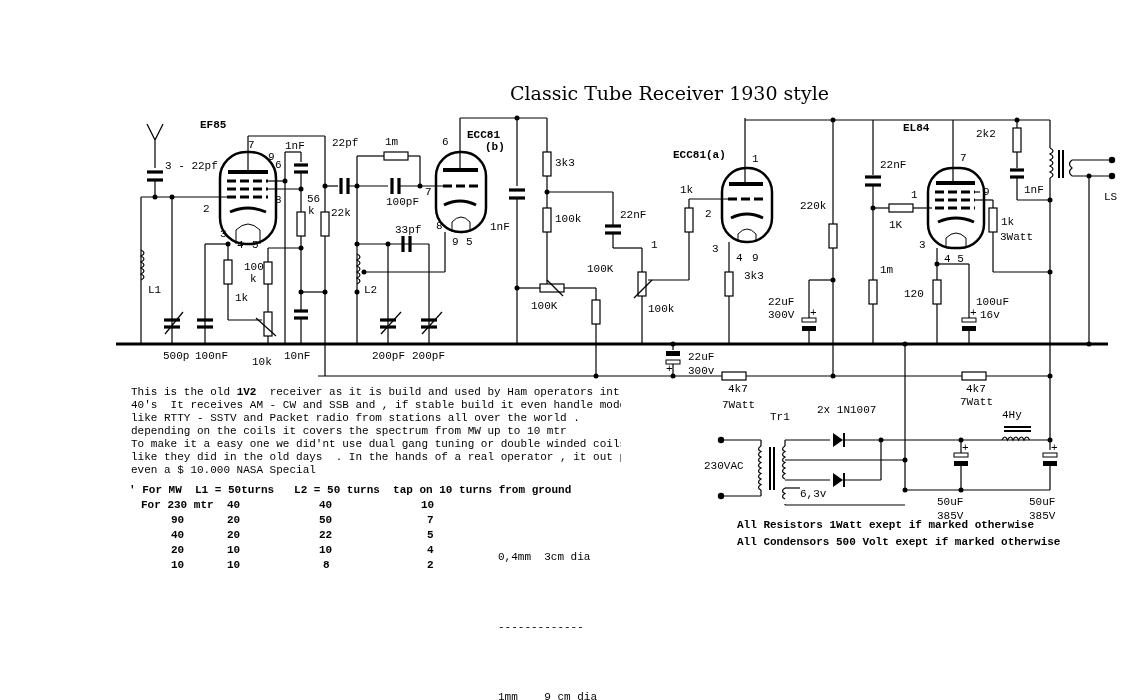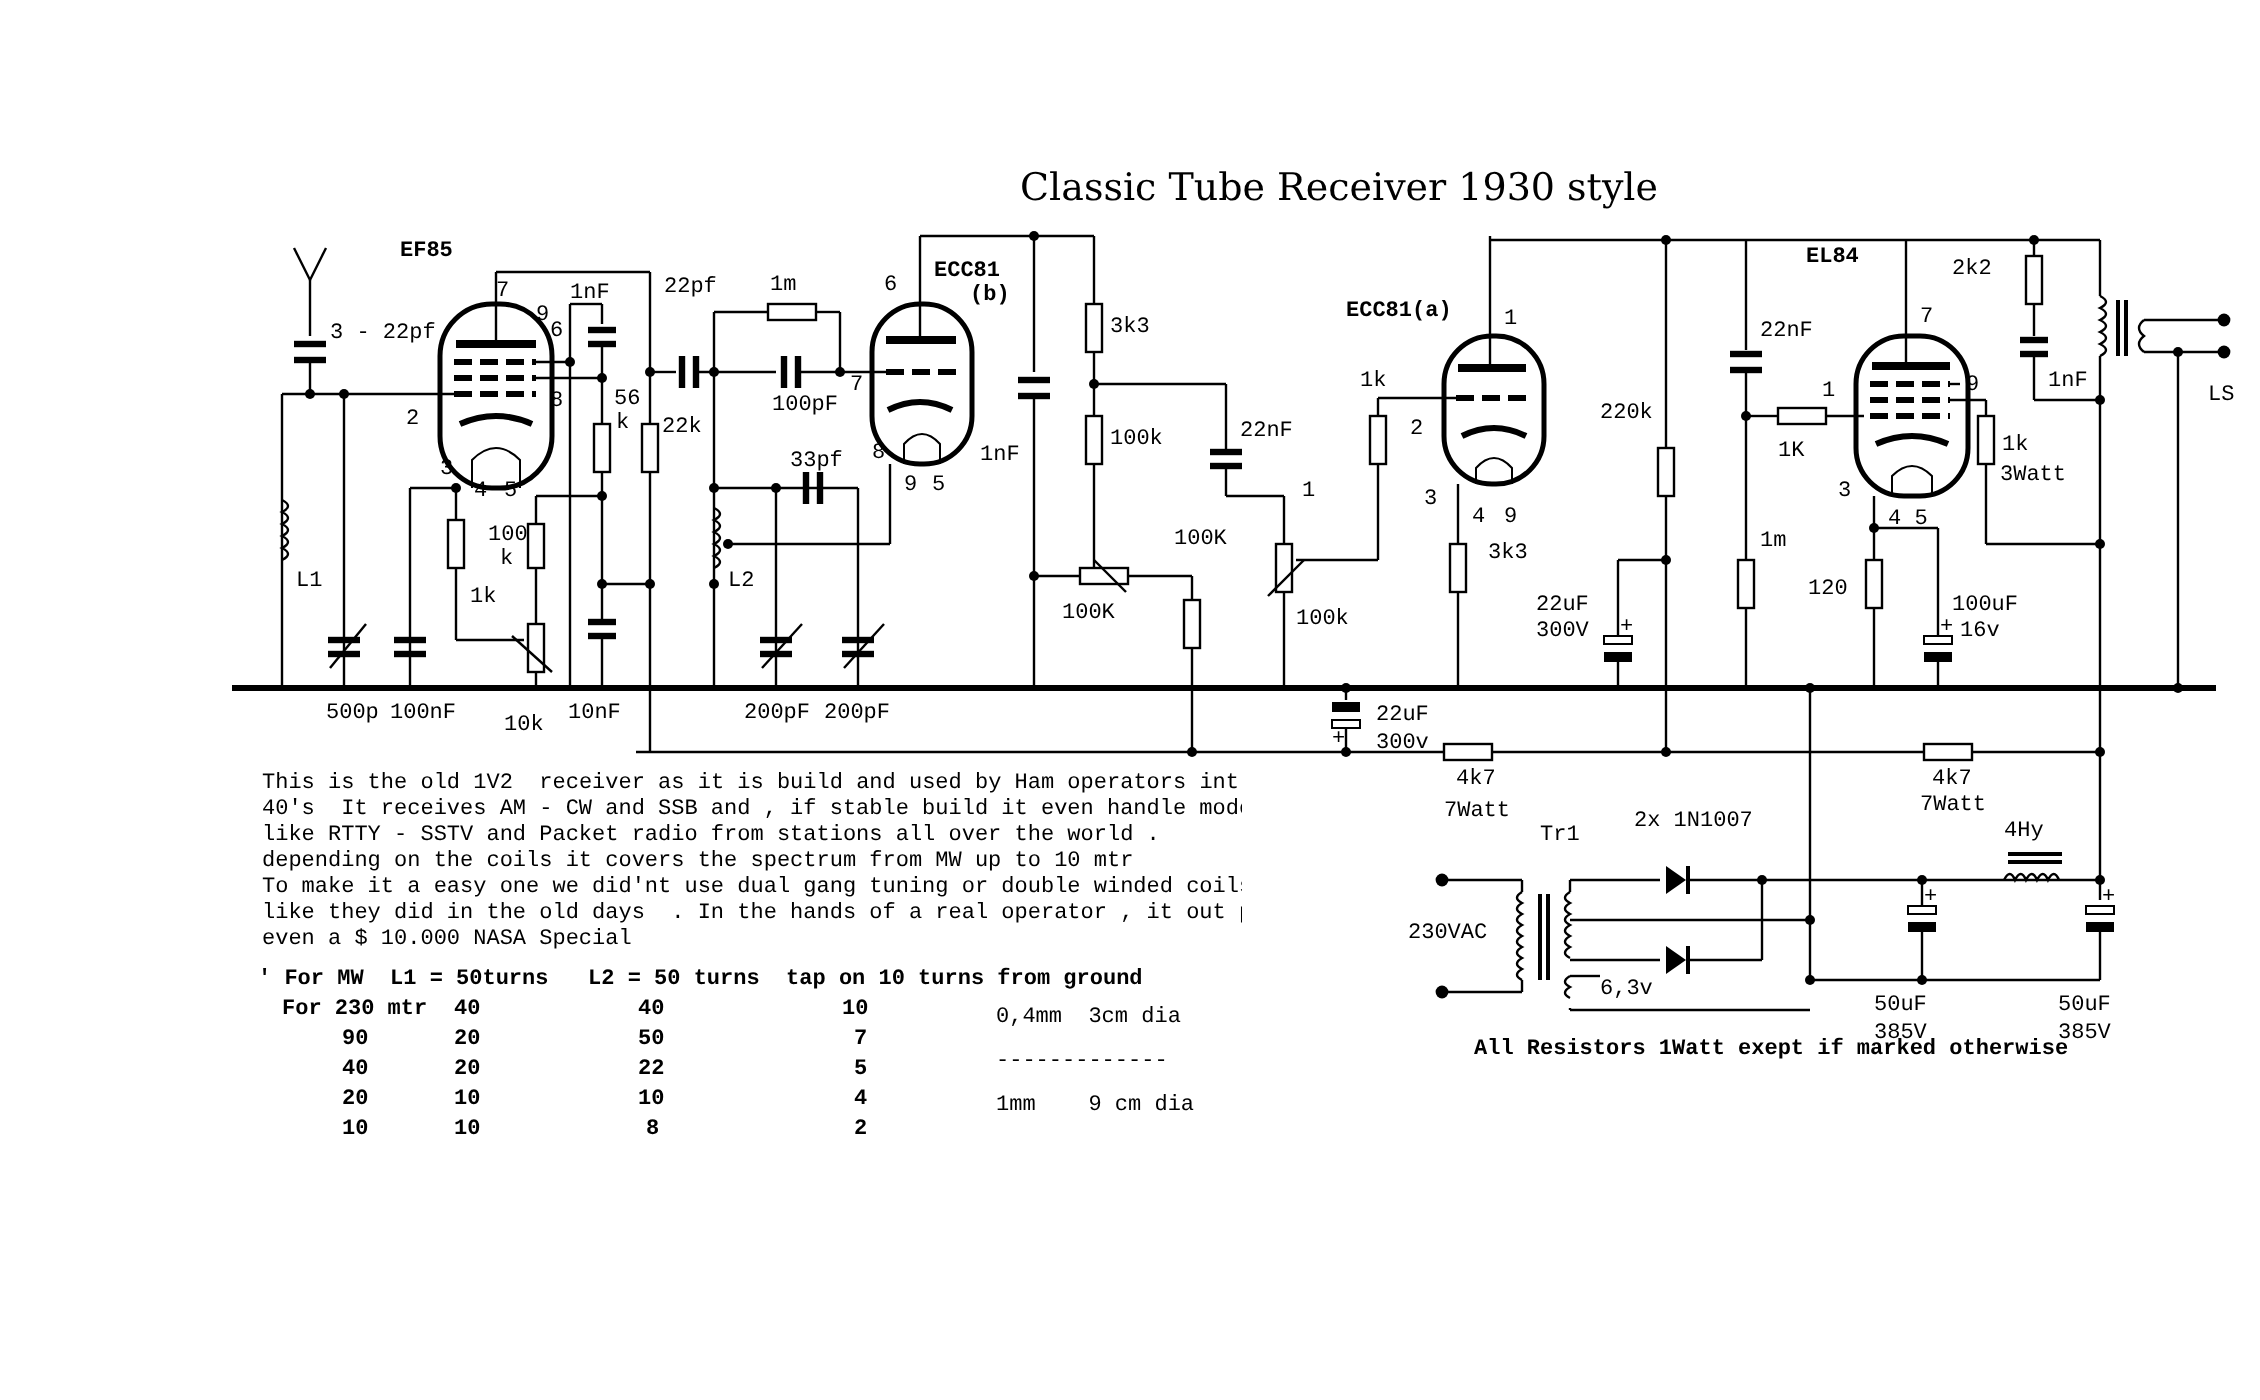--- a/index.html
+++ b/index.html
@@ -8,26 +8,26 @@
   .title { font-family: "DejaVu Serif", serif; font-size: 19px; fill: #000; }
   .lbl { font-family: "Liberation Mono", monospace; font-size: 11px; fill: #000; }
   .lblb { font-family: "Liberation Mono", monospace; font-size: 11px; font-weight: bold; fill: #000; }
   .w { stroke: #000; stroke-width: 1.2; fill: none; }
   .gnd { stroke: #000; stroke-width: 3; fill: none; }
   .thick { stroke: #000; stroke-width: 3.2; fill: none; }
   .plate { stroke: #000; stroke-width: 4; }
   .dot { fill: #000; }
   .res { fill: #fff; stroke: #000; stroke-width: 1.2; }
   .notes { position: absolute; left: 131px; top: 386px; font-family: "Liberation Mono", monospace; font-size: 11px; line-height: 13px; color: #000; white-space: pre; width: 490px; overflow: hidden; }
-  .notes b { font-weight: normal; margin-top: 36px; }
+  .notes b { font-weight: bold; margin-top: 36px; }
   .coil { position: absolute; left: 131px; top: 484px; font-family: "Liberation Mono", monospace; font-size: 11px; color: #000; }
   .coil-row { position: relative; height: 15px; }
   .coil-row span { position: absolute; white-space: pre; font-weight: bold; }
   .wire-notes { position: absolute; left: 498px; top: 503px; font-family: "Liberation Mono", monospace; font-size: 11px; color: #000; }
-  .wire-notes div { height: 22px; white-space: pre; }
+  .wire-notes div { height: 22px; white-space: pre; margin-top: 48px; }
   .footer { position: absolute; left: 737px; top: 519px; font-family: "Liberation Mono", monospace; font-size: 11px; color: #000; }
   .footer div { height: 17px; white-space: pre; font-weight: bold; }
 </style>
 </head>
 <body>
 
 <svg id="schematic" width="1130" height="700" viewBox="0 0 1130 700" xmlns="http://www.w3.org/2000/svg">
 
   <text class="title" x="510" y="100">Classic Tube Receiver 1930 style</text>
 
@@ -520,13 +520,14 @@
 </div>
 
 <div class="wire-notes">
   <div>0,4mm  3cm dia</div>
   <div>-------------</div>
   <div>1mm    9 cm dia</div>
 </div>
 
 <div class="footer">
   <div>All Resistors 1Watt exept if marked otherwise</div>
+  <div>All Condensors 500 Volt exept if marked otherwise</div>
 </div>
 
 </body></html>

